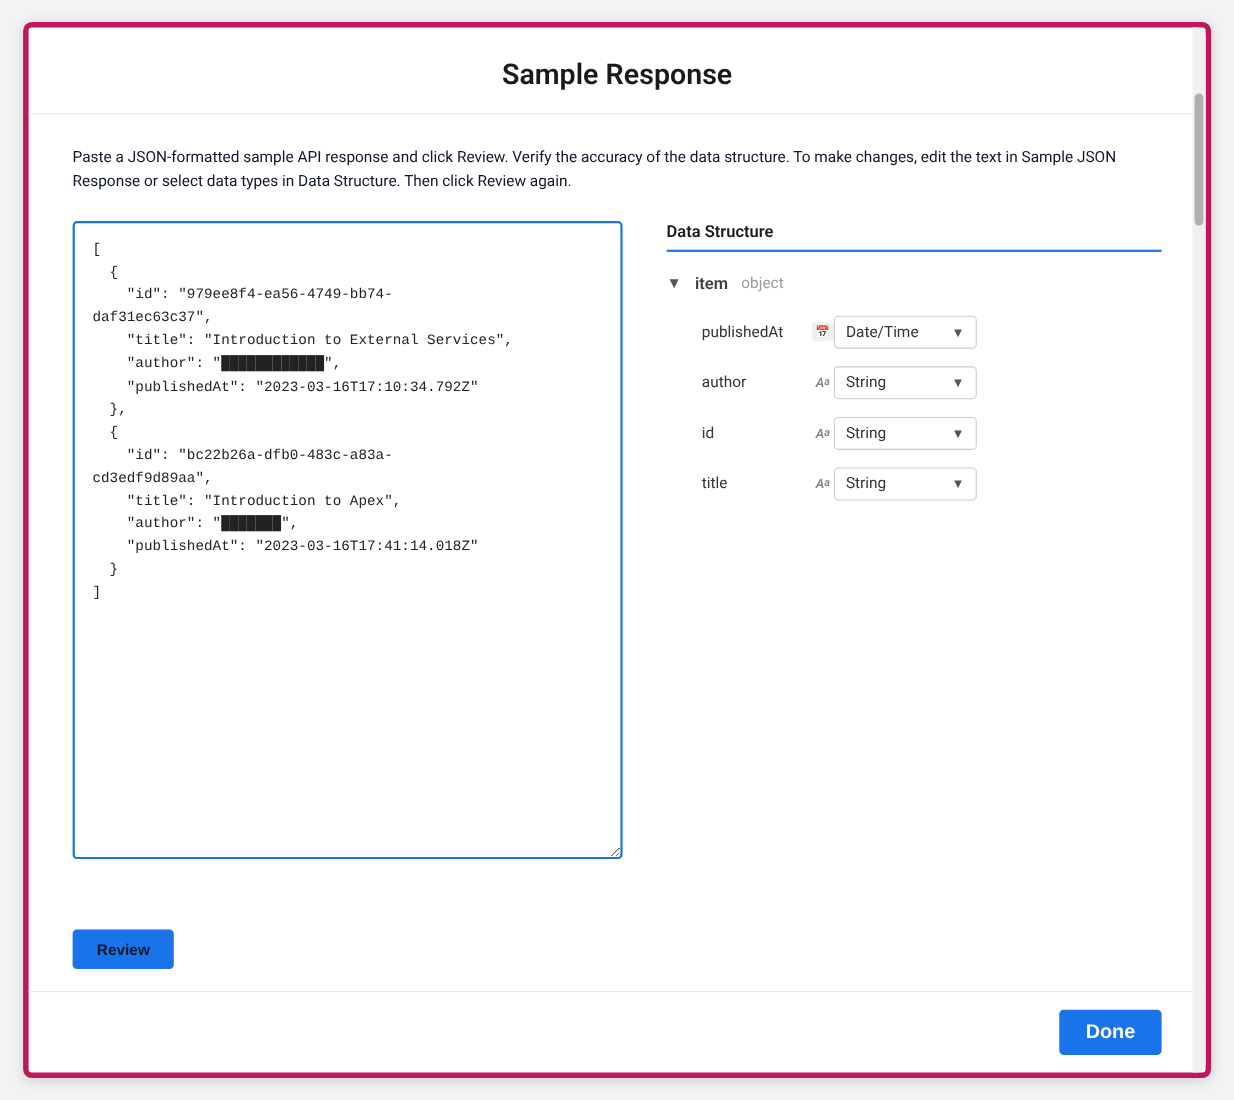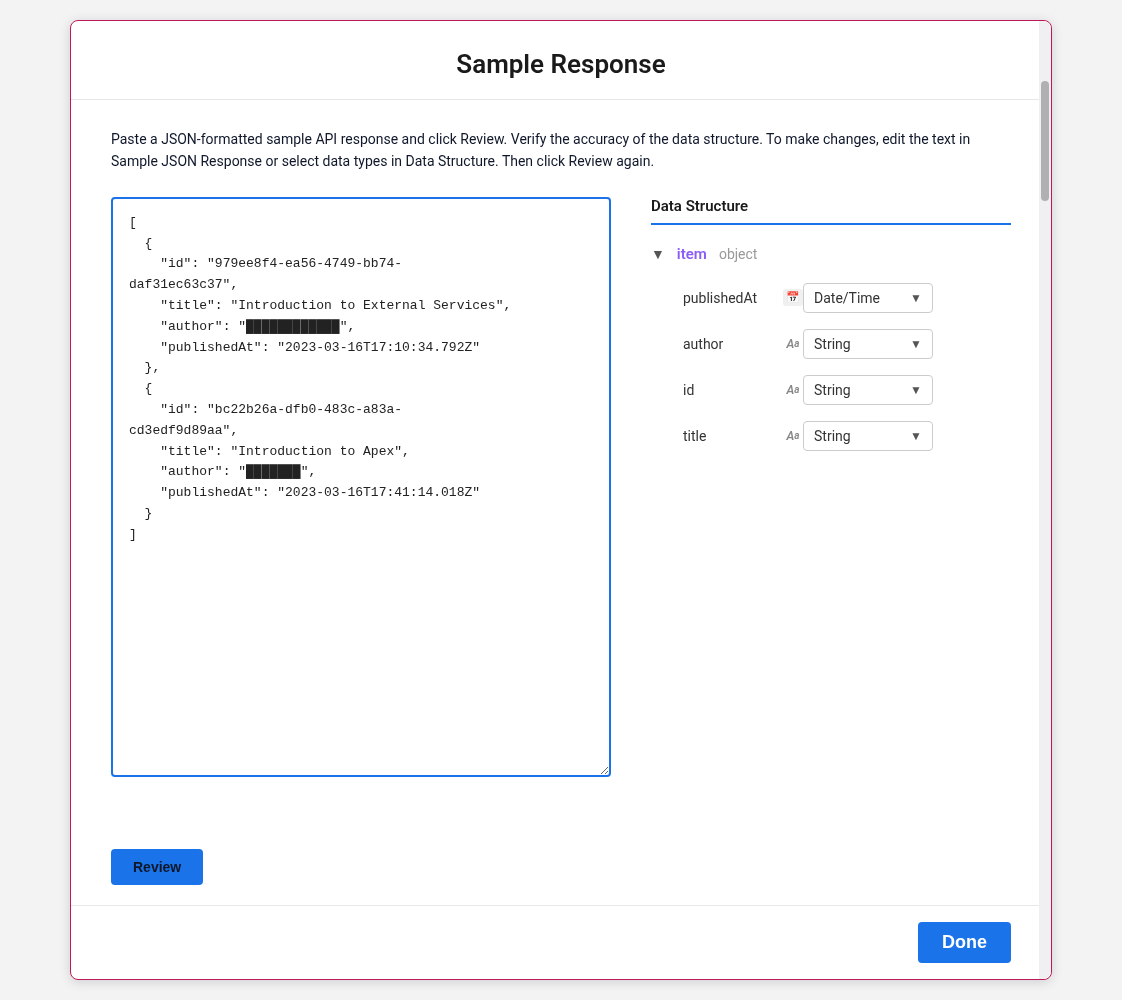--- a/index.html
+++ b/index.html
@@ -13,23 +13,23 @@
       background: #f3f3f3;
       display: flex;
       align-items: center;
       justify-content: center;
       min-height: 100vh;
       padding: 20px;
     }
 
     .modal-container {
       background: #ffffff;
-      border: 1px solid #be185d;
+      border: 5px solid #be185d;
       border-radius: 8px;
-      width: 982px;
+      width: 1080px;
       min-height: 960px;
       display: flex;
       flex-direction: column;
       position: relative;
       box-shadow: 0 2px 12px rgba(0,0,0,0.15);
     }
 
     .modal-header {
       padding: 28px 40px 20px;
       text-align: center;
@@ -131,21 +131,21 @@
 
     .chevron-icon {
       color: #555;
       font-size: 14px;
       cursor: pointer;
     }
 
     .item-name {
       font-size: 15px;
       font-weight: 600;
-      color: #8b5cf6;
+      color: #404040;
     }
 
     .item-type {
       font-size: 14px;
       color: #999;
     }
 
     .fields-list {
       margin-left: 32px;
       display: flex;

